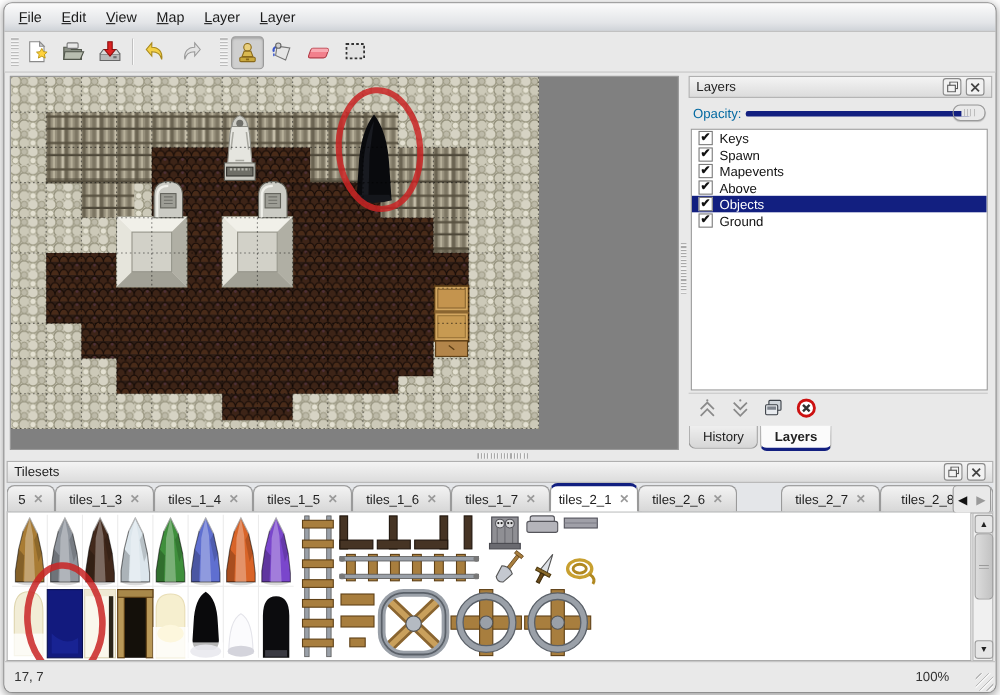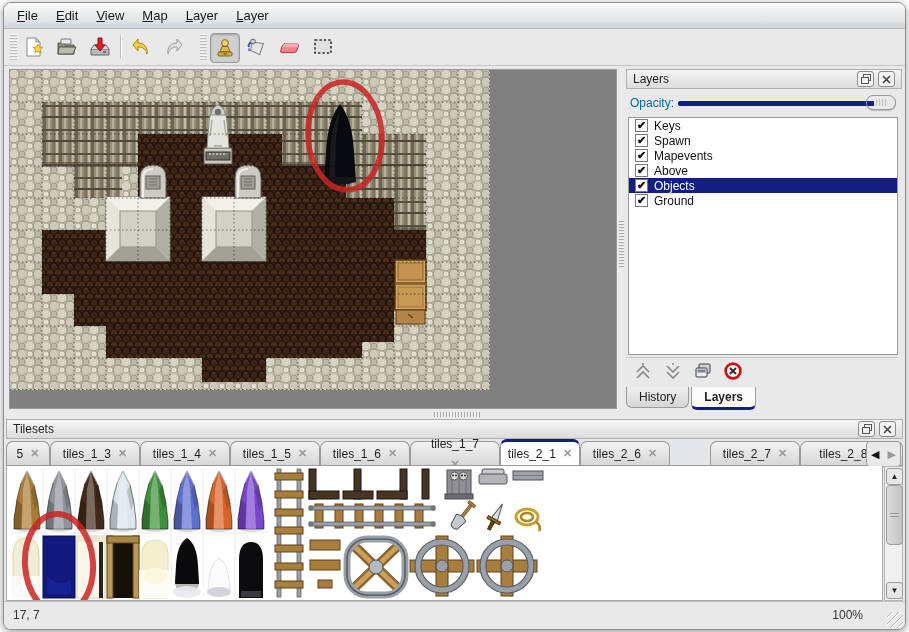--- a/index.html
+++ b/index.html
@@ -375,21 +375,21 @@
           <span class="tab-close">✕</span>
         </div>
         <div class="ts-tab" style="width: 90px; margin-top: 36px;">
           <span>tiles_1_5</span>
           <span class="tab-close">✕</span>
         </div>
         <div class="ts-tab" style="width: 90px;">
           <span>tiles_1_6</span>
           <span class="tab-close">✕</span>
         </div>
-        <div class="ts-tab" style="width: 90px; flex-direction: column;">
+        <div class="ts-tab" style="width: 90px;">
           <span>tiles_1_7</span>
           <span class="tab-close">✕</span>
         </div>
         <div class="ts-tab active" style="width: 80px; justify-content: center;">
           <span>tiles_2_1</span>
           <span class="tab-close">✕</span>
         </div>
         <div class="ts-tab" style="width: 90px;">
           <span>tiles_2_6</span>
           <span class="tab-close">✕</span>

